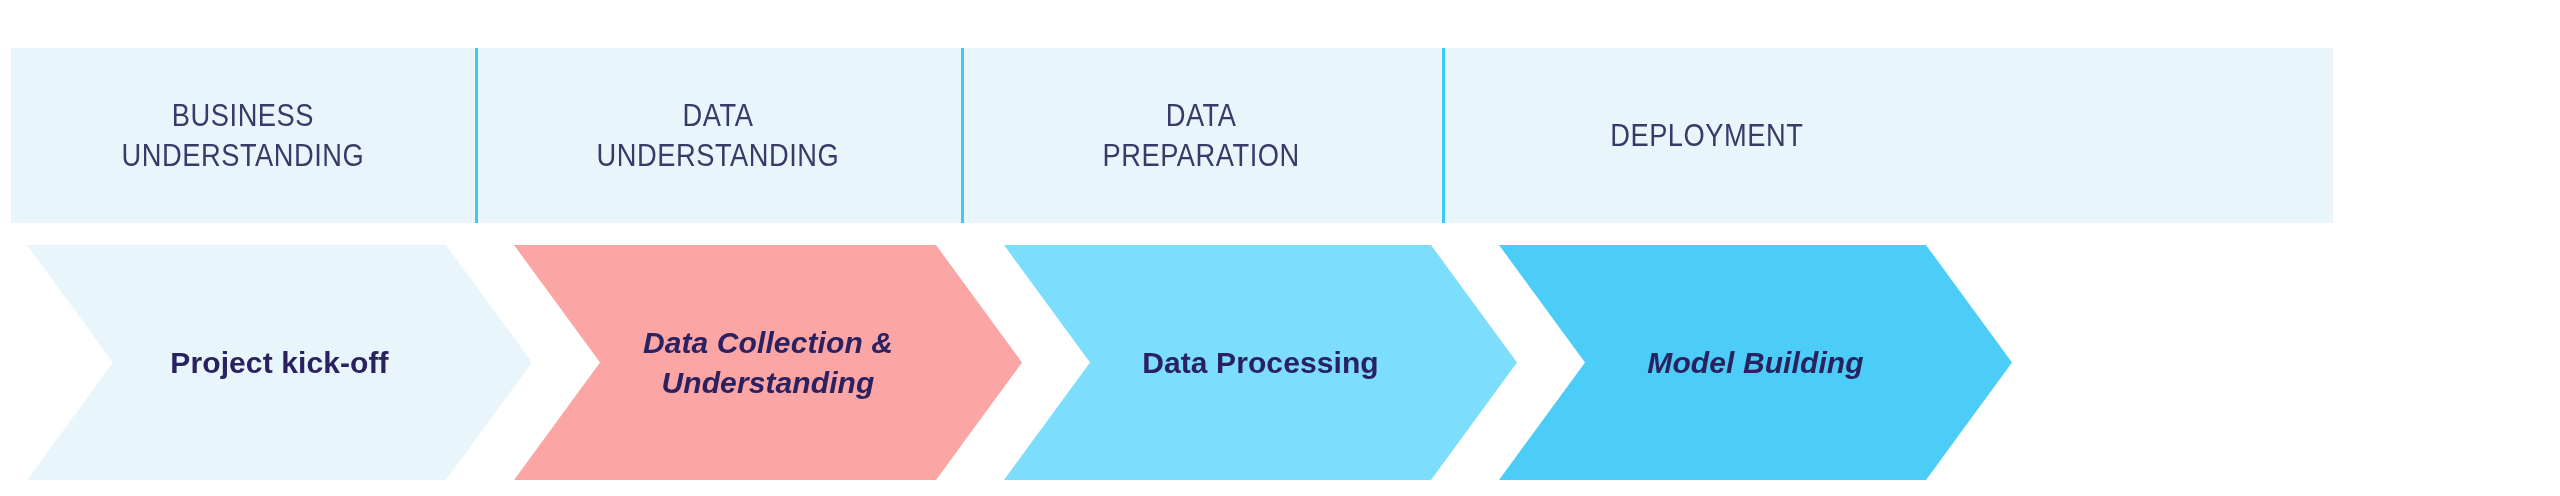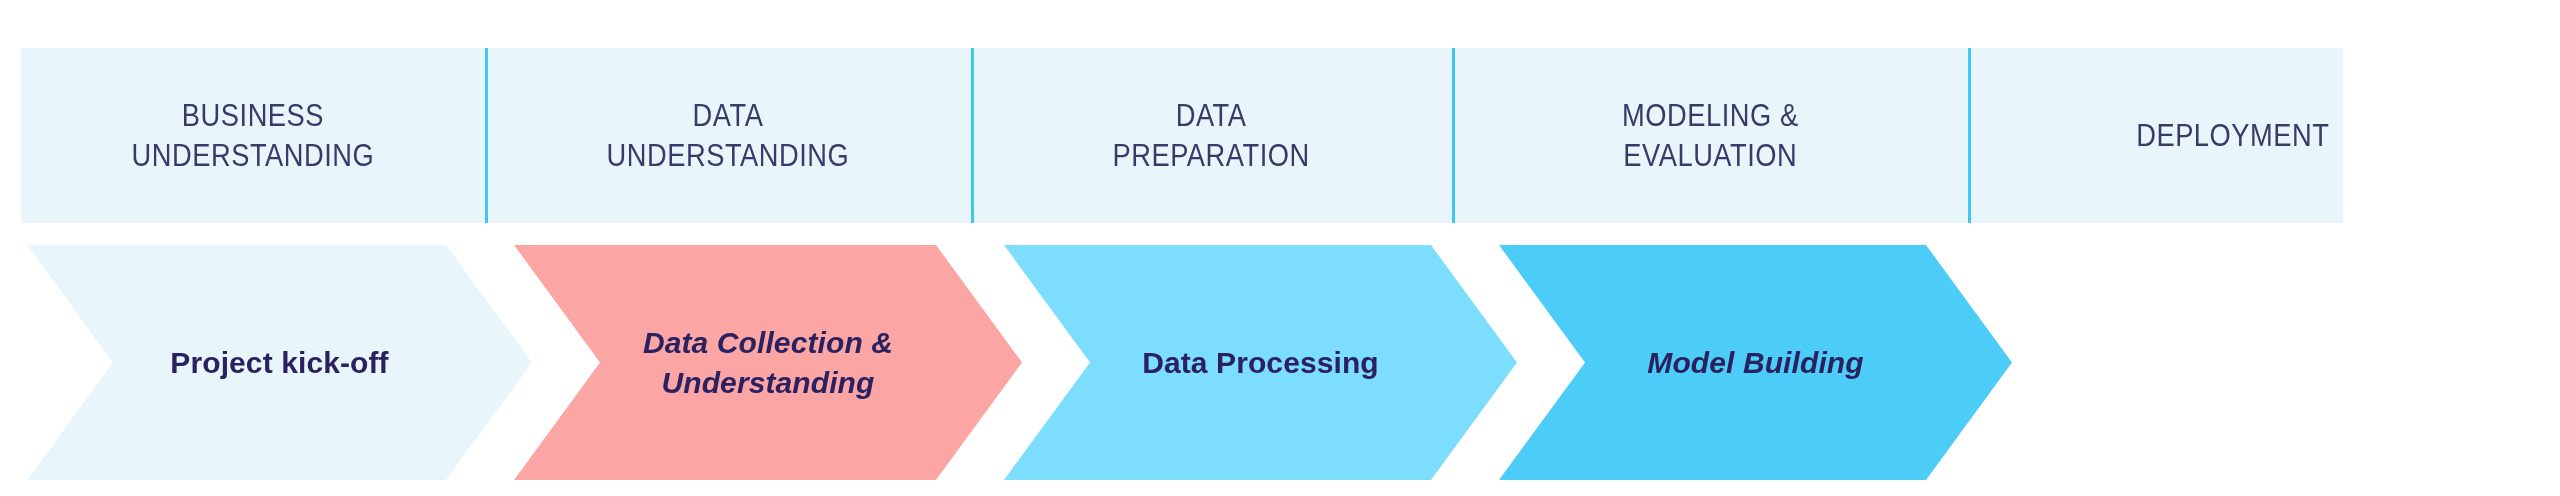--- a/index.html
+++ b/index.html
@@ -17,21 +17,21 @@
   #stage {
     position: relative;
     width: 2560px;
     height: 496px;
     background: #ffffff;
   }
 
   
   #header-band {
     position: absolute;
-    left: 21px;
+    left: 11px;
     top: 48px;
     width: 2322px;
     height: 175px;
     background: #e8f6fc;
     display: flex;
     flex-direction: row;
     align-items: stretch;
   }
 
   .header-cell {
@@ -122,24 +122,20 @@
     <div class="header-cell" style="width:486px;">
       <span class="header-label">DATA
 UNDERSTANDING</span>
     </div>
 
     <div class="header-cell" style="width:481px;">
       <span class="header-label">DATA
 PREPARATION</span>
     </div>
 
-    <div class="header-cell" style="width:516px;">
-      <span class="header-label">MODELING &amp;
-EVALUATION</span>
-    </div>
 
     <div class="header-cell" style="width:375px;justify-content:flex-end;">
       <span class="header-label">DEPLOYMENT</span>
     </div>
 
   </div>
 
   <div id="chevron-band">
 
     <div class="chevron chev-first" style="left:18px;  width:505px; background:#E8F6FC;">

